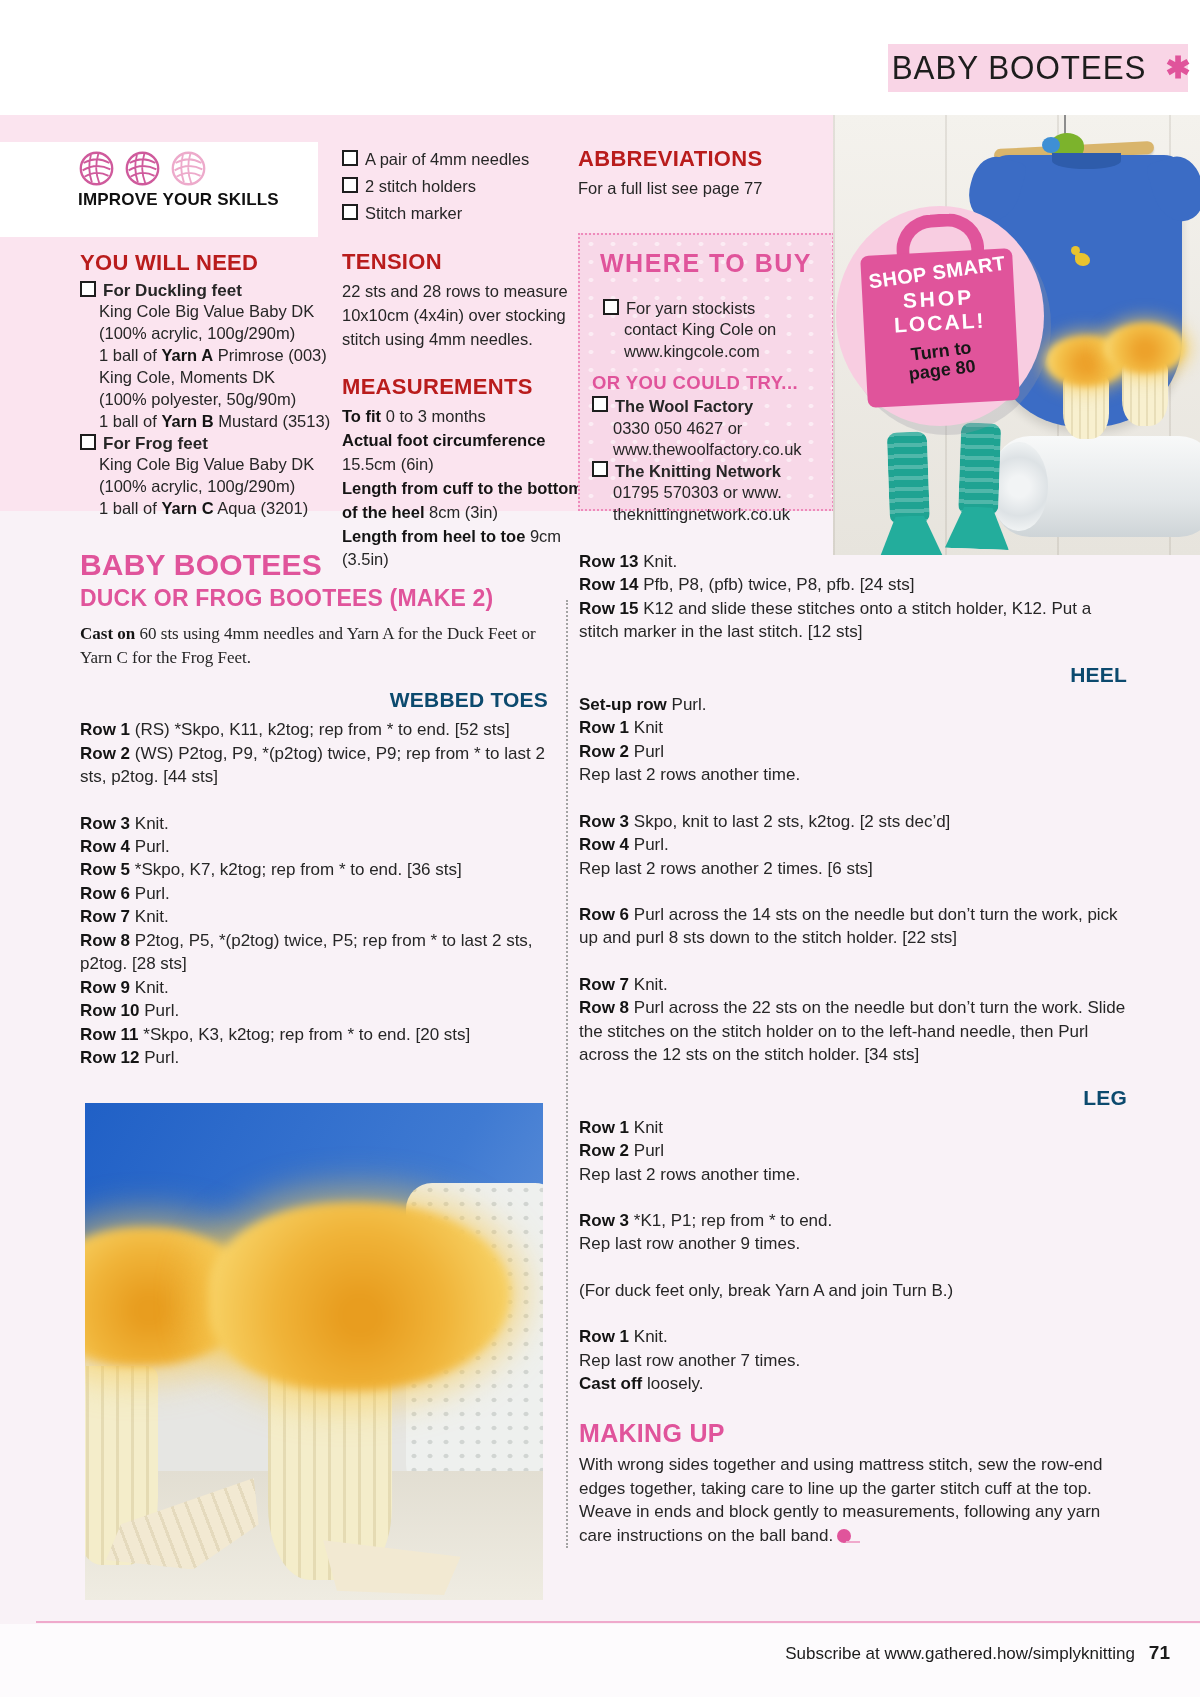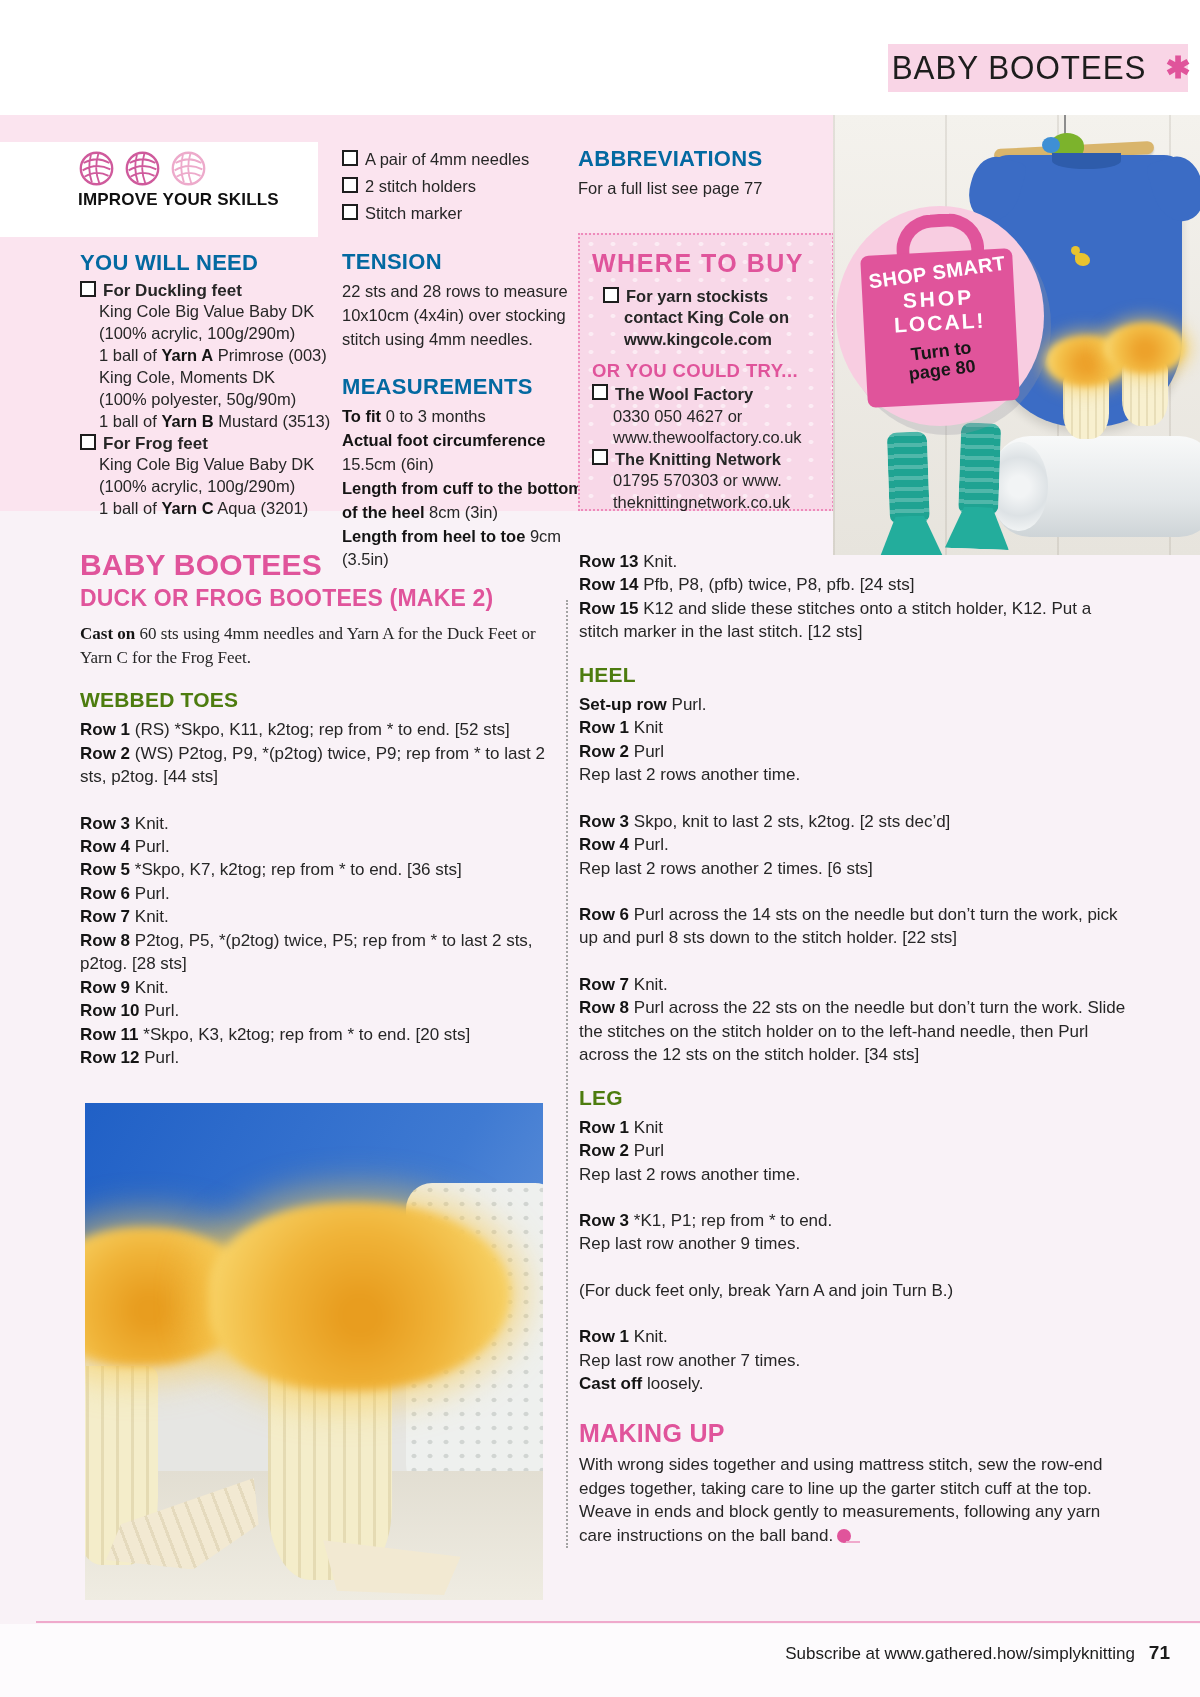--- a/index.html
+++ b/index.html
@@ -18,41 +18,41 @@
   
   .panel{position:absolute;left:0;top:115px;width:833px;height:396px;background:#fbe4ef;}
   .skills{position:absolute;left:0;top:142px;width:318px;height:95px;background:#ffffff;
           box-sizing:border-box;padding:8px 8px 0 78px;}
   .balls{display:flex;gap:9px;}
   .ball{width:37px;height:37px;}
   .ball.c1,.ball.c2{color:#cf5a9c;}
   .ball.c3{color:#edaacb;}
   .skills-label{font-weight:700;font-size:17px;color:#101010;margin-top:3px;letter-spacing:.2px;}
 
-  .h-pink{color:#0369a1;font-weight:700;font-size:22px;letter-spacing:.3px;margin:0 0 5px;}
+  .h-pink{color:#b91c1c;font-weight:700;font-size:22px;letter-spacing:.3px;margin:0 0 5px;}
   .cbx{display:inline-block;width:12px;height:12px;border:2px solid #1d1d1d;background:#fff;
        margin-right:7px;vertical-align:-1px;flex:none;}
 
   .col1{position:absolute;left:80px;top:250px;width:256px;}
   .ywn-title{font-weight:700;font-size:17px;margin-top:1px;}
   .ywn-lines{margin-left:19px;font-size:16.5px;line-height:1.33;}
 
   .col2{position:absolute;left:342px;top:146px;width:242px;}
   .eq-item{font-size:16.5px;line-height:1.64;}
   .smalltxt{font-size:16.5px;line-height:1.45;margin:2px 0 0;}
   .mt22{margin-top:22px;}
   .meas-item{font-size:16.5px;line-height:1.45;}
 
   .col3{position:absolute;left:578px;top:146px;width:256px;}
   .wtb{position:absolute;left:578px;top:233px;width:256px;height:278px;background:#f8d8e8;
        border:2px dotted #ee8abb;box-sizing:border-box;padding:10px 12px;
        background-image:radial-gradient(rgba(255,255,255,.5) 2px,transparent 3px);
        background-size:22px 18px;}
-  .wtb-h{color:#e0549b;font-weight:700;font-size:25px;letter-spacing:1.5px;margin:4px 0 8px;}
-  .wtb-bold{font-weight:700;font-size:16.5px;line-height:1.3;padding-left:11px;}
+  .wtb-h{color:#e0549b;font-weight:700;font-size:25px;letter-spacing:1.5px;text-align:center;margin:4px 0 20px;}
+  .wtb-bold{font-weight:400;font-size:16.5px;line-height:1.3;padding-left:11px;}
   .wtb-ind{margin-left:21px;}
   .wtb-sub{color:#e0549b;font-weight:700;font-size:18.5px;letter-spacing:.4px;margin:10px 0 2px;}
   .wtb-name{font-weight:700;font-size:16.5px;line-height:1.3;display:flex;align-items:baseline;}
   .wtb-line{margin-left:21px;font-size:16.5px;line-height:1.3;}
 
   
   .photo-main{position:absolute;left:833px;top:115px;width:367px;height:440px;overflow:hidden;
       background:#f1efe9;
       background-image:repeating-linear-gradient(90deg,rgba(120,110,95,.14) 0 2px,transparent 2px 112px),
                        linear-gradient(180deg,#f4f2ed,#e7e4dd);}
@@ -103,21 +103,21 @@
   .b2{font-size:21px;font-weight:700;letter-spacing:3px;margin-top:3px;}
   .b3{font-size:21px;font-weight:700;letter-spacing:2px;}
   .b4{color:#171717;font-weight:700;font-size:18px;margin-top:7px;line-height:1.05;transform:rotate(-4deg);}
   .b5{color:#171717;font-weight:700;font-size:18px;line-height:1.05;transform:rotate(-4deg);}
 
   
   .colL{position:absolute;left:80px;top:550px;width:468px;font-size:17px;line-height:1.38;}
   .colR{position:absolute;left:579px;top:550px;width:548px;font-size:17px;line-height:1.38;}
   .pt-title{color:#e0549b;font-size:30px;font-weight:700;line-height:1.02;margin:0;letter-spacing:.2px;}
   .pt-sub{color:#e0549b;font-size:23px;font-weight:700;margin:2px 0 8px;letter-spacing:.2px;}
-  .sec-h{font-size:21px;font-weight:700;color:#4d7c0f;margin:17px 0 3px;letter-spacing:.2px;}
+  .sec-h{font-size:21px;font-weight:700;color:#0c4a6e;margin:17px 0 3px;letter-spacing:.2px;text-align:right;}
   .mk-h{color:#e0549b;font-size:25px;font-weight:700;margin:20px 0 3px;letter-spacing:.3px;}
   .pline b{color:#141414;}
   .gap{margin-top:23px;}
   .intro{margin-bottom:0;font-family:Liberation Serif, serif;}
   .divider{position:absolute;left:566px;top:600px;height:948px;border-left:2px dotted #a3a3a3;}
 
   .endball{display:inline-block;width:14px;height:14px;border-radius:50%;background:#e0549b;
         vertical-align:-2px;margin-left:4px;position:relative;}
   .endball:after{content:"";position:absolute;left:9px;top:12px;width:14px;height:2px;background:#f0a9cc;}
 

